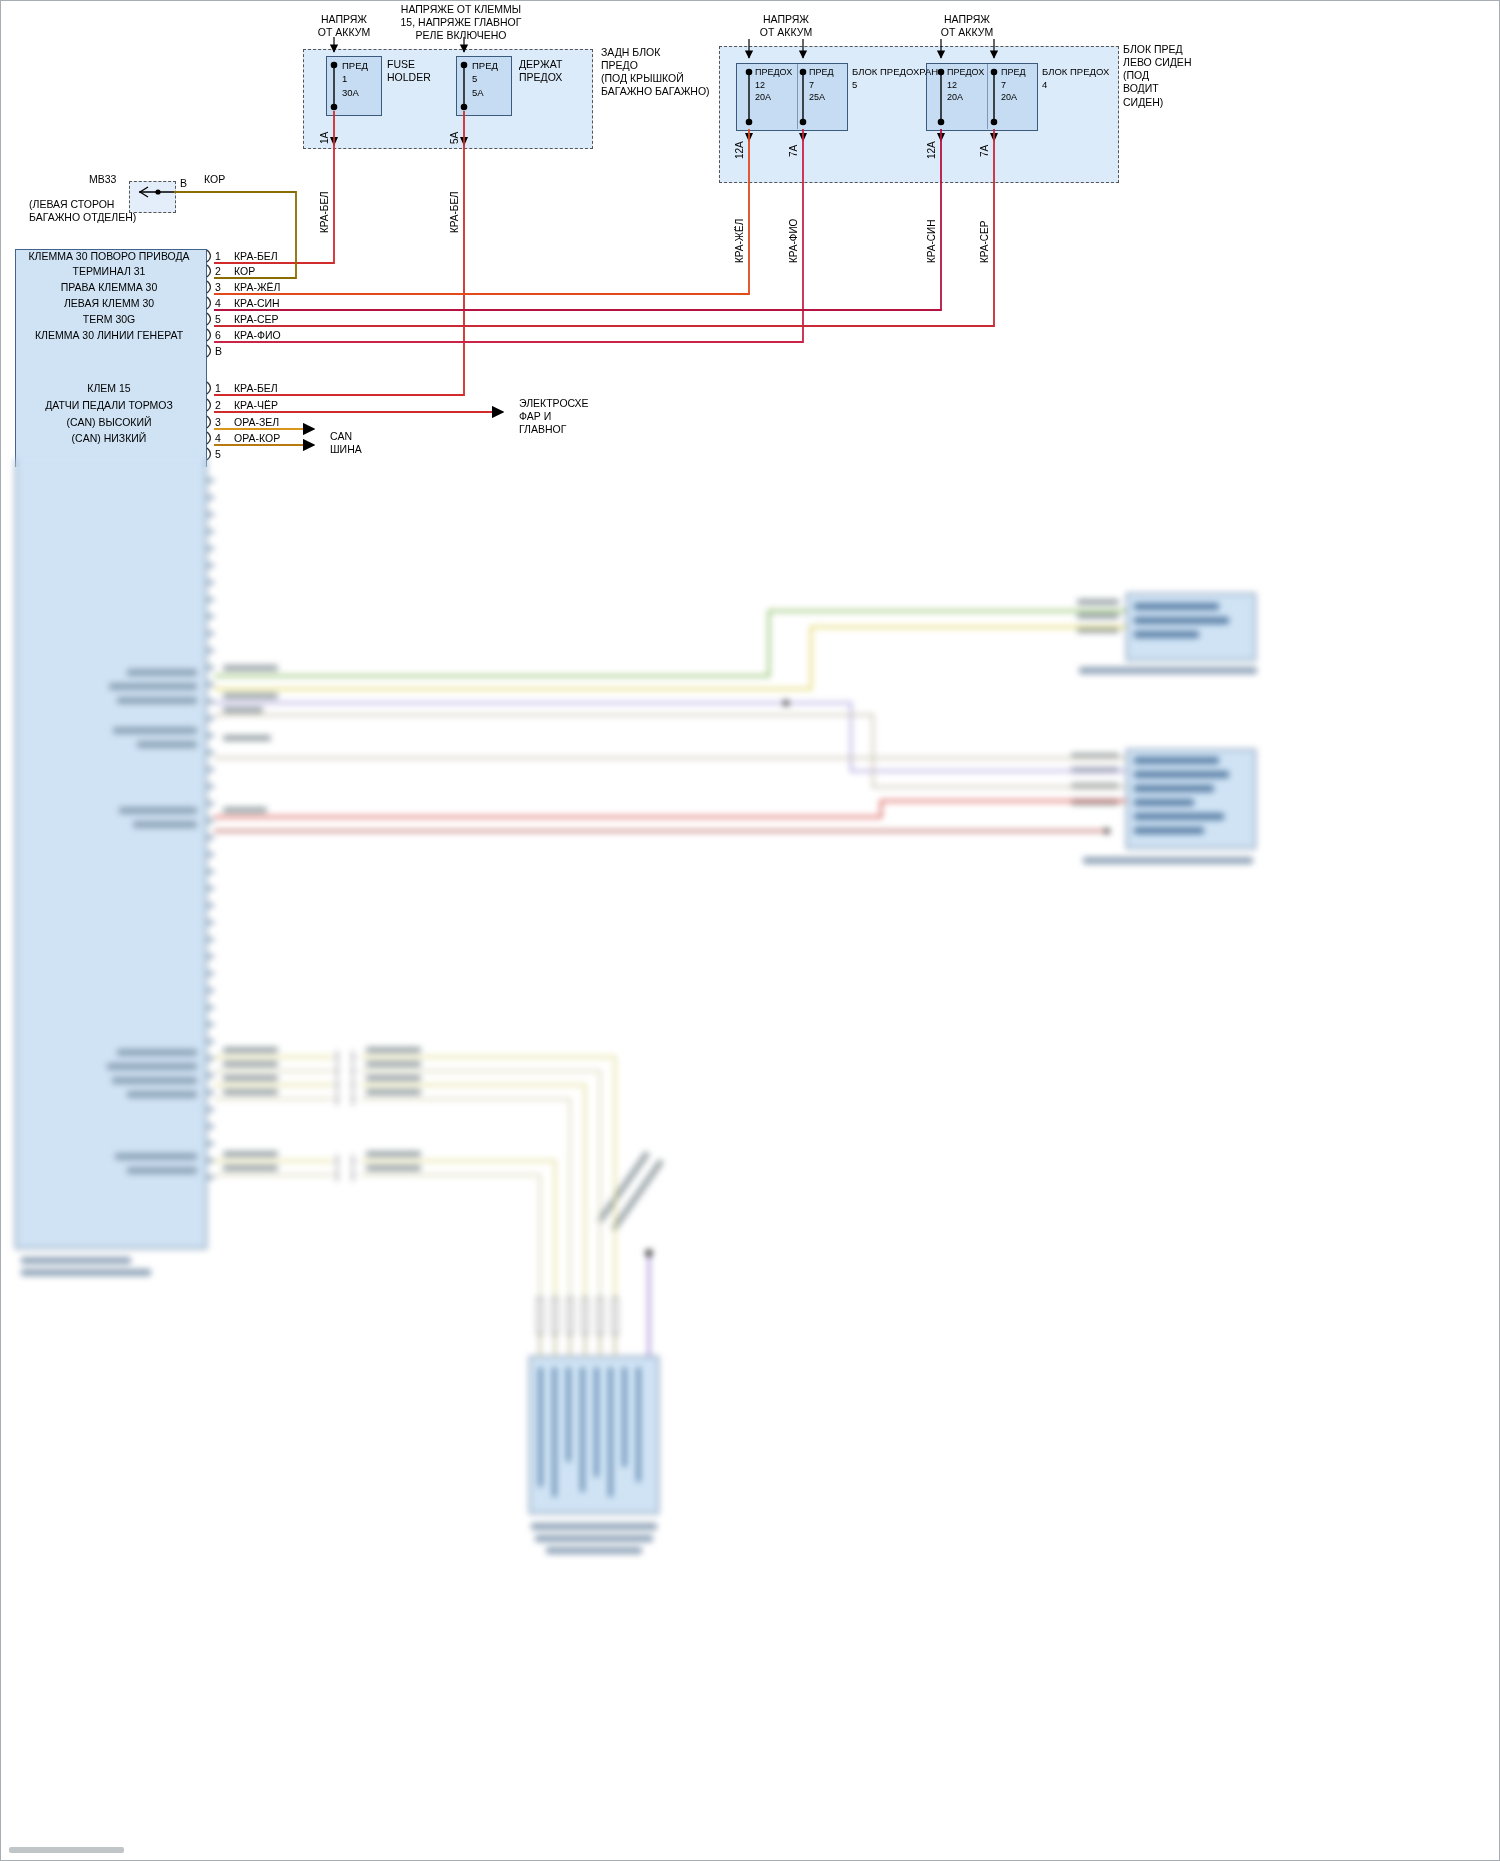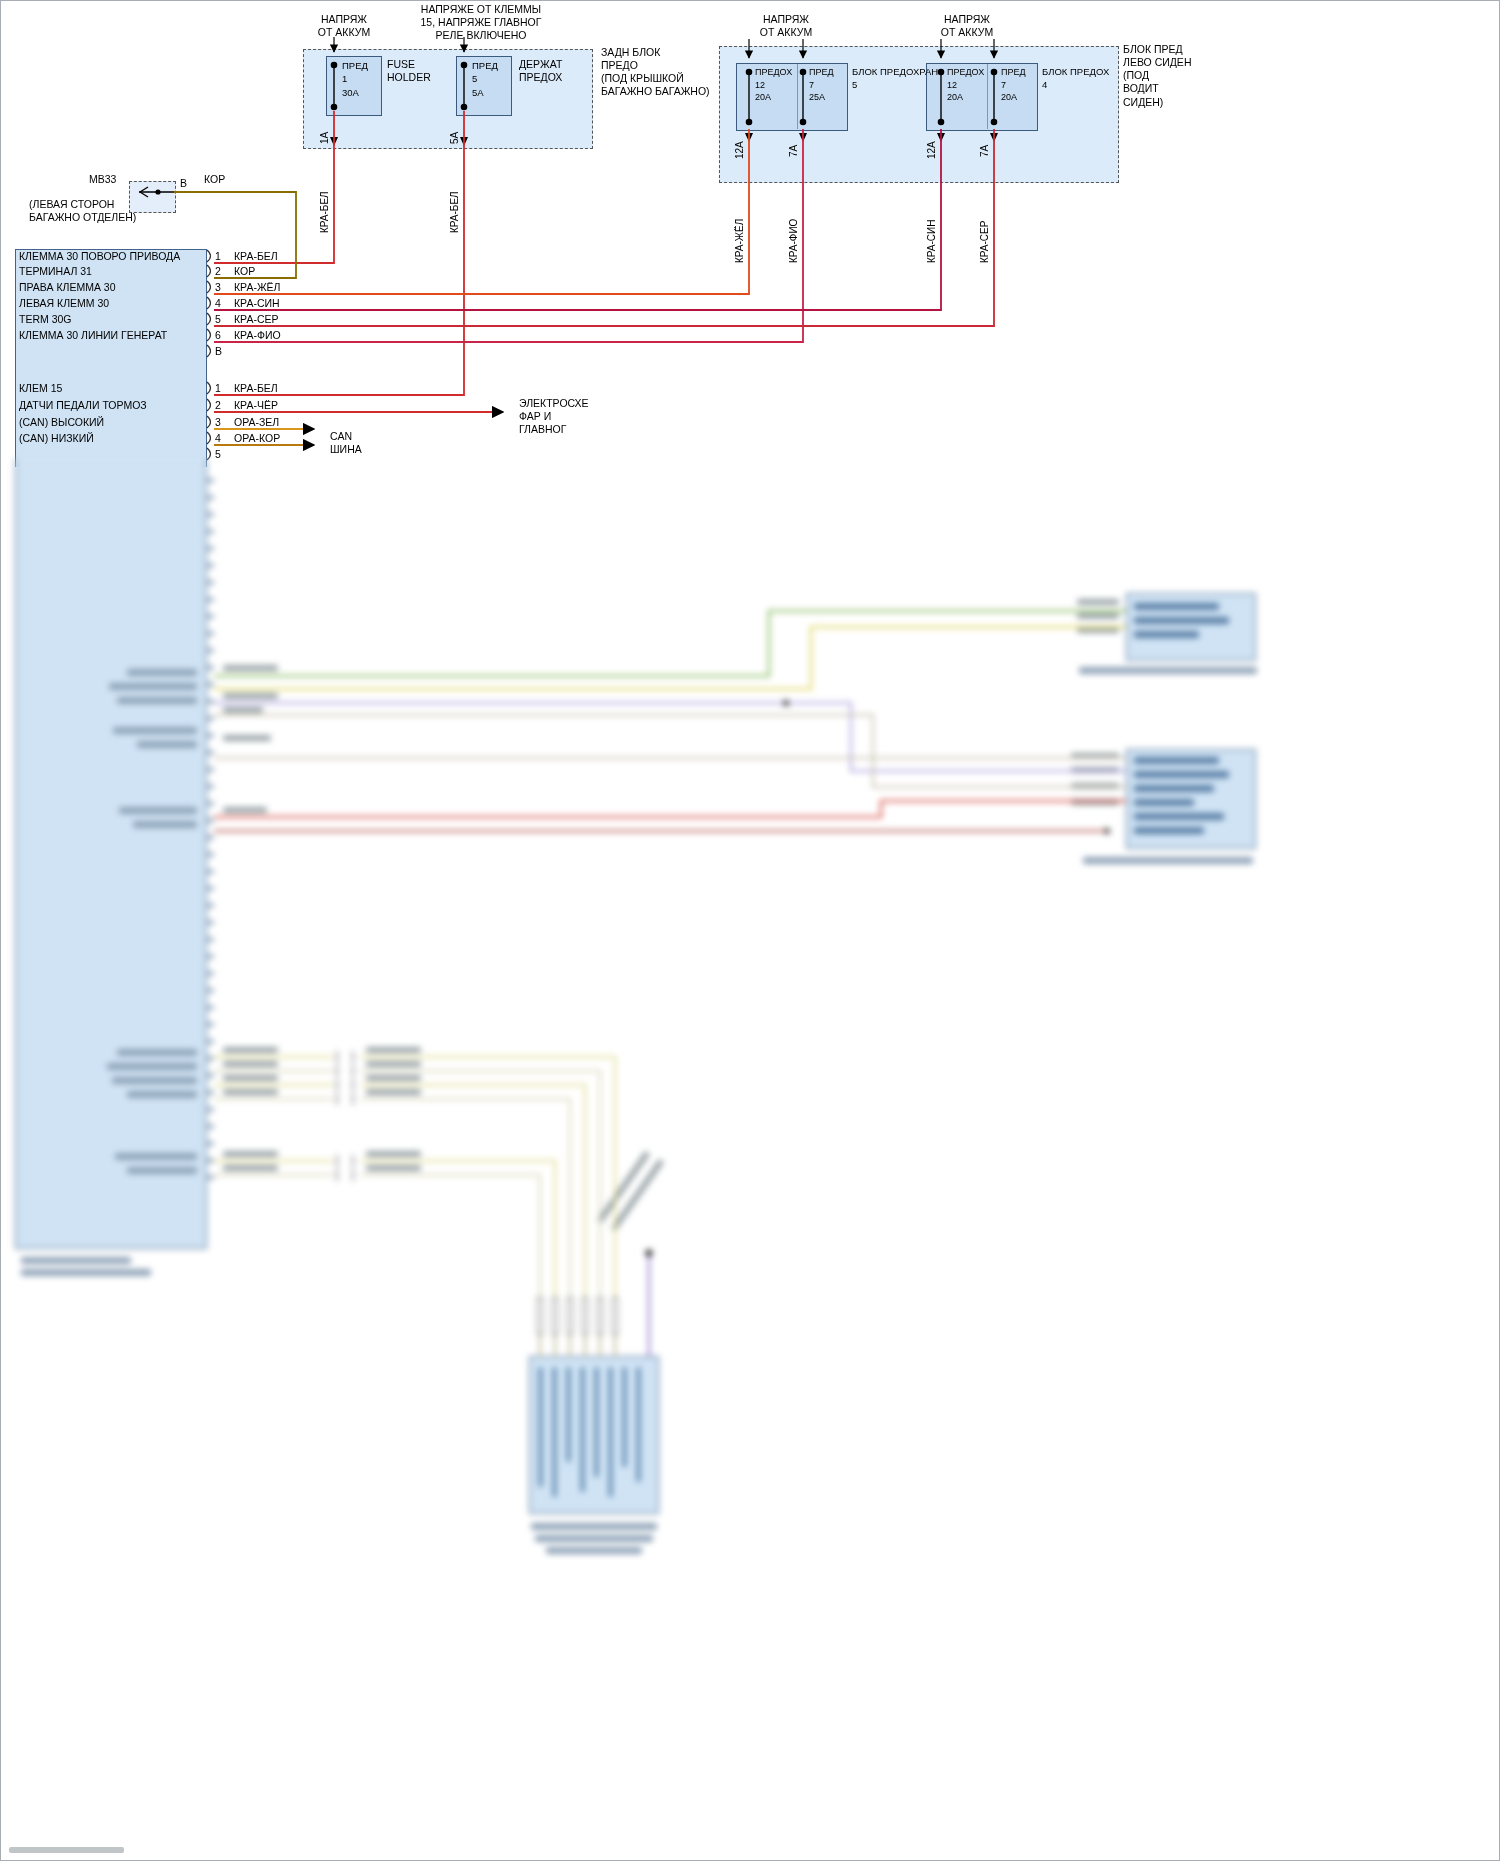--- a/index.html
+++ b/index.html
@@ -1,21 +1,21 @@
 <!DOCTYPE html>
 <html><head>
 <meta charset="utf-8">
 <style>
   *{margin:0;padding:0;box-sizing:border-box}
   html,body{background:#fff}
   body{font-family:"Liberation Sans","DejaVu Sans",sans-serif;color:#000}
   #canvas{position:relative;width:1500px;height:1861px;background:#fff;border:1px solid #a7adb3;overflow:hidden}
   .lbl{position:absolute;font-size:10.5px;line-height:1.25;white-space:pre-line;color:#000}
   .c{text-align:center}
-  .r{text-align:left}
+  .r{text-align:center}
   .sm{font-size:9.5px;line-height:1.4}
   .vlbl{position:absolute;font-size:10px;white-space:nowrap;transform-origin:0 0;transform:rotate(-90deg)}
   .dashbox{position:absolute;background:#dcebf9;border:1.5px dashed #555}
   .bluebox{position:absolute;background:#c5dcf2;border:1.5px solid #3c5a7d}
   .softbox{position:absolute;background:#cfe3f4;border:1.5px solid #44638a}
   .divider{position:absolute;width:1px;background:#7d97b5}
   svg.layer{position:absolute;left:0;top:0;pointer-events:none}
   .blur-zone{position:absolute;left:0;top:0;width:1500px;height:1861px;filter:blur(3px)}
   .bar{position:absolute;height:7px;border-radius:2px;background:#8fa3b8}
   .tbar{position:absolute;height:7px;border-radius:2px;background:#5b7fa6}
@@ -25,21 +25,21 @@
     background:repeating-linear-gradient(180deg,#51708f 0 3px,transparent 3px 17px)}
   .connbar{position:absolute;width:6px;height:38px;background:#fdfdf5;border:1px solid #667}
 </style>
 </head>
 <body>
 
 <div id="canvas">
 
   <div class="lbl c" style="left:300px;top:12px;width:86px">НАПРЯЖ
 ОТ АККУМ</div>
-  <div class="lbl c" style="left:405px;top:2px;width:150px">НАПРЯЖЕ ОТ КЛЕММЫ
+  <div class="lbl c" style="left:385px;top:2px;width:150px">НАПРЯЖЕ ОТ КЛЕММЫ
 15, НАПРЯЖЕ ГЛАВНОГ
 РЕЛЕ ВКЛЮЧЕНО</div>
   <div class="lbl c" style="left:742px;top:12px;width:86px">НАПРЯЖ
 ОТ АККУМ</div>
   <div class="lbl c" style="left:923px;top:12px;width:86px">НАПРЯЖ
 ОТ АККУМ</div>
 
   <div class="dashbox" style="left:302px;top:48px;width:290px;height:100px"></div>
   <div class="bluebox" style="left:325px;top:55px;width:56px;height:60px"></div>
   <div class="bluebox" style="left:455px;top:55px;width:56px;height:60px"></div>

